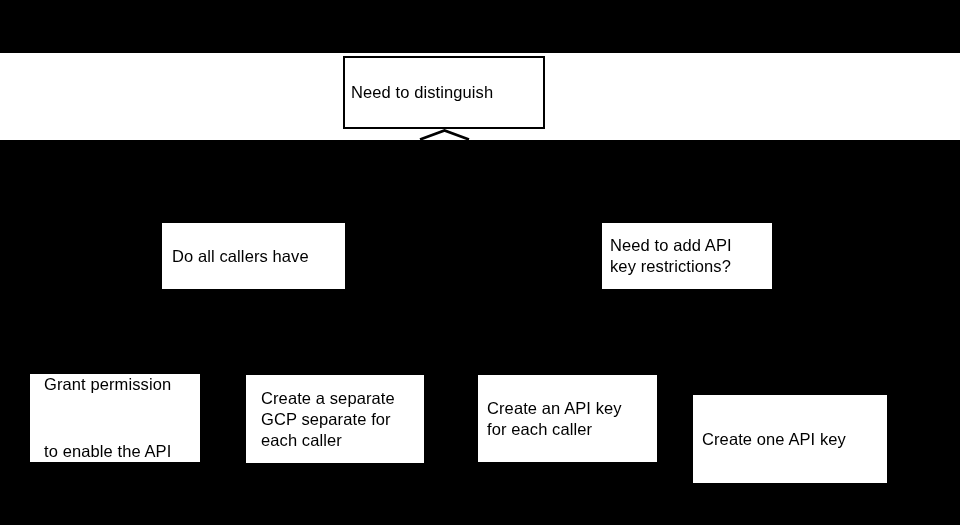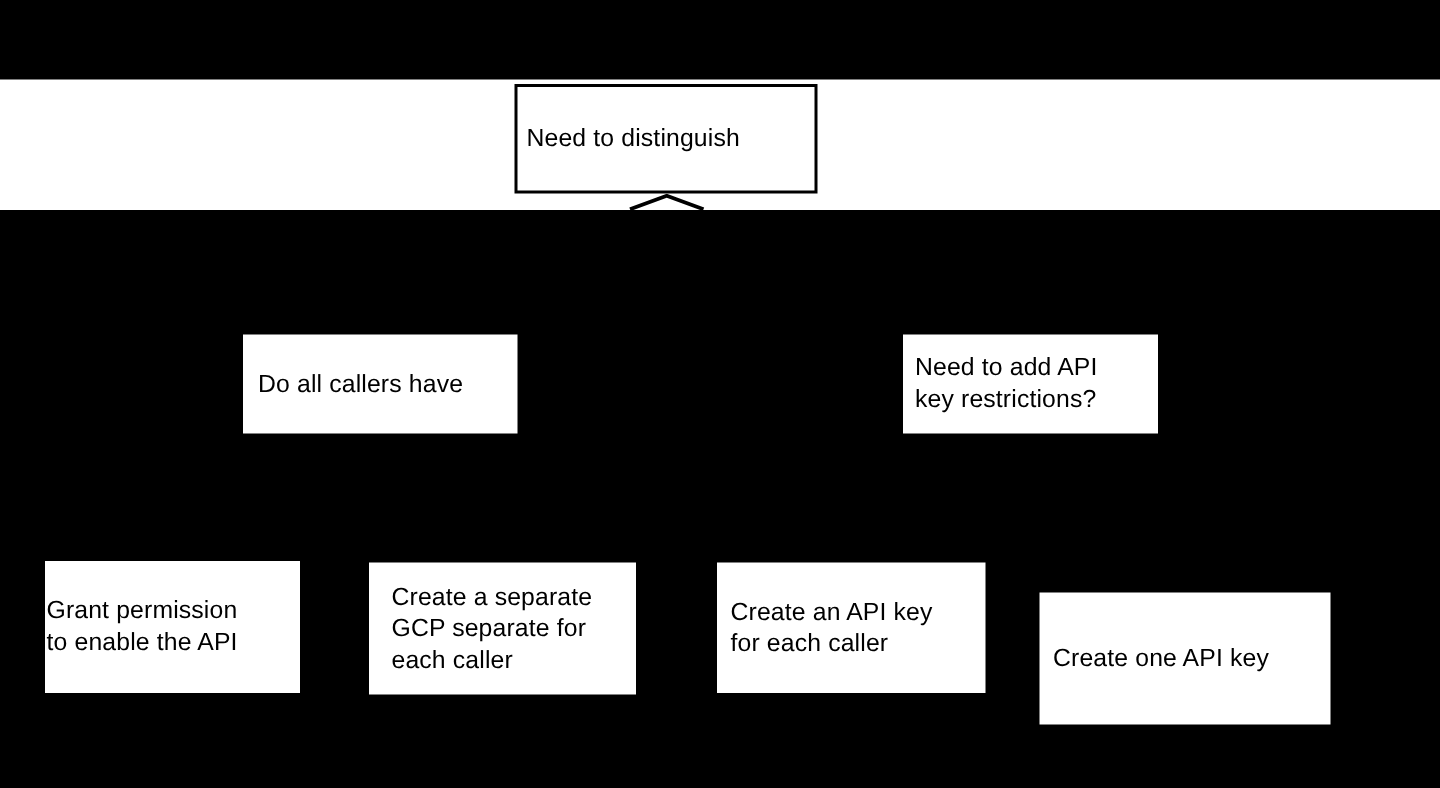--- a/index.html
+++ b/index.html
@@ -43,21 +43,21 @@
   }
   .node .line { display: block; }
   #node-root {
     left: 343px; top: 56px;
     width: 202px; height: 73px;
     border: 2px solid #000000;
     padding-left: 6px;
   }
   #node-gcp       { left: 142px; top: 223px; width: 183px; height: 66px; padding-left: 10px; margin-left: 20px; }
   #node-restrict  { left: 582px; top: 223px; width: 170px; height: 66px; padding-left: 8px; margin-left: 20px;  }
-  #node-grant     { left: 30px;  top: 374px; width: 170px; height: 88px; padding-left: 1px;  }
+  #node-grant     { left: 30px;  top: 374px; width: 170px; height: 88px; padding-left: 14px; justify-content: space-between;  }
   #node-project   { left: 246px; top: 375px; width: 178px; height: 88px; padding-left: 15px;  }
   #node-key-each  { left: 478px; top: 375px; width: 179px; height: 87px; padding-left: 9px;  }
   #node-key-all   { left: 693px; top: 374px; width: 194px; height: 88px; padding-left: 9px; margin-top: 21px;  }
 </style>
 </head>
 <body>
 
 <div id="canvas">
 
   <div class="band"></div>

